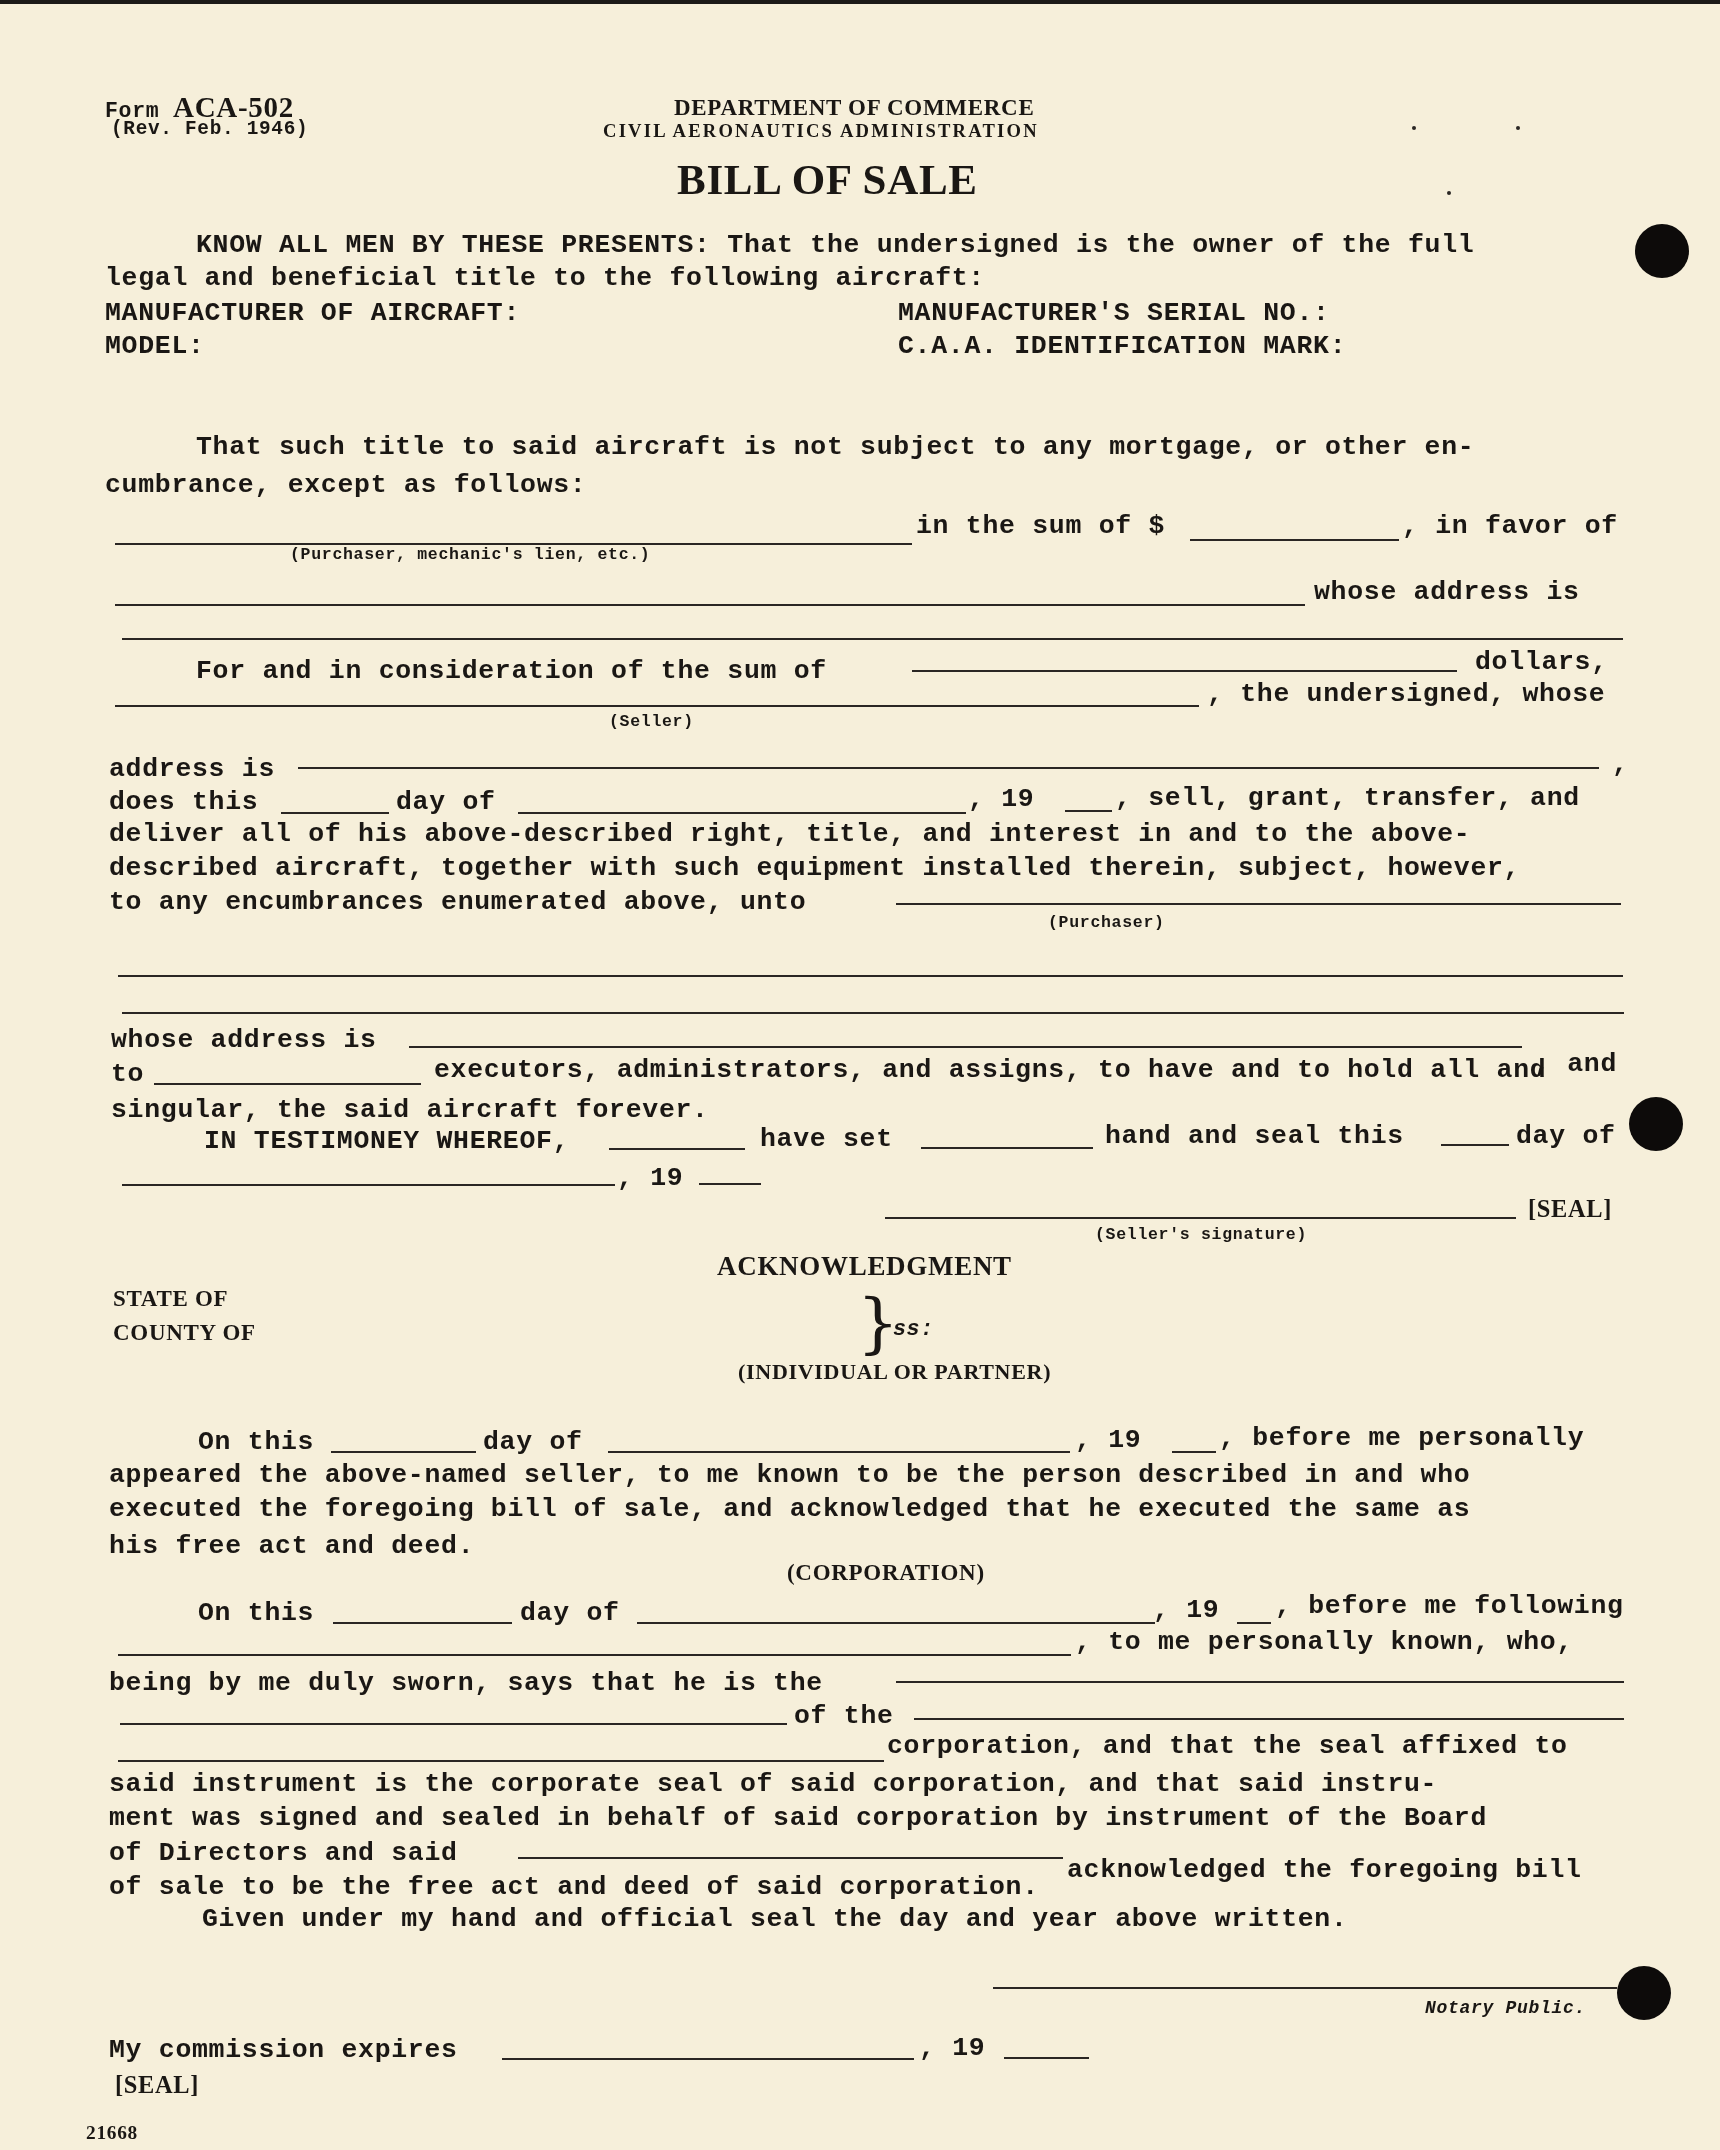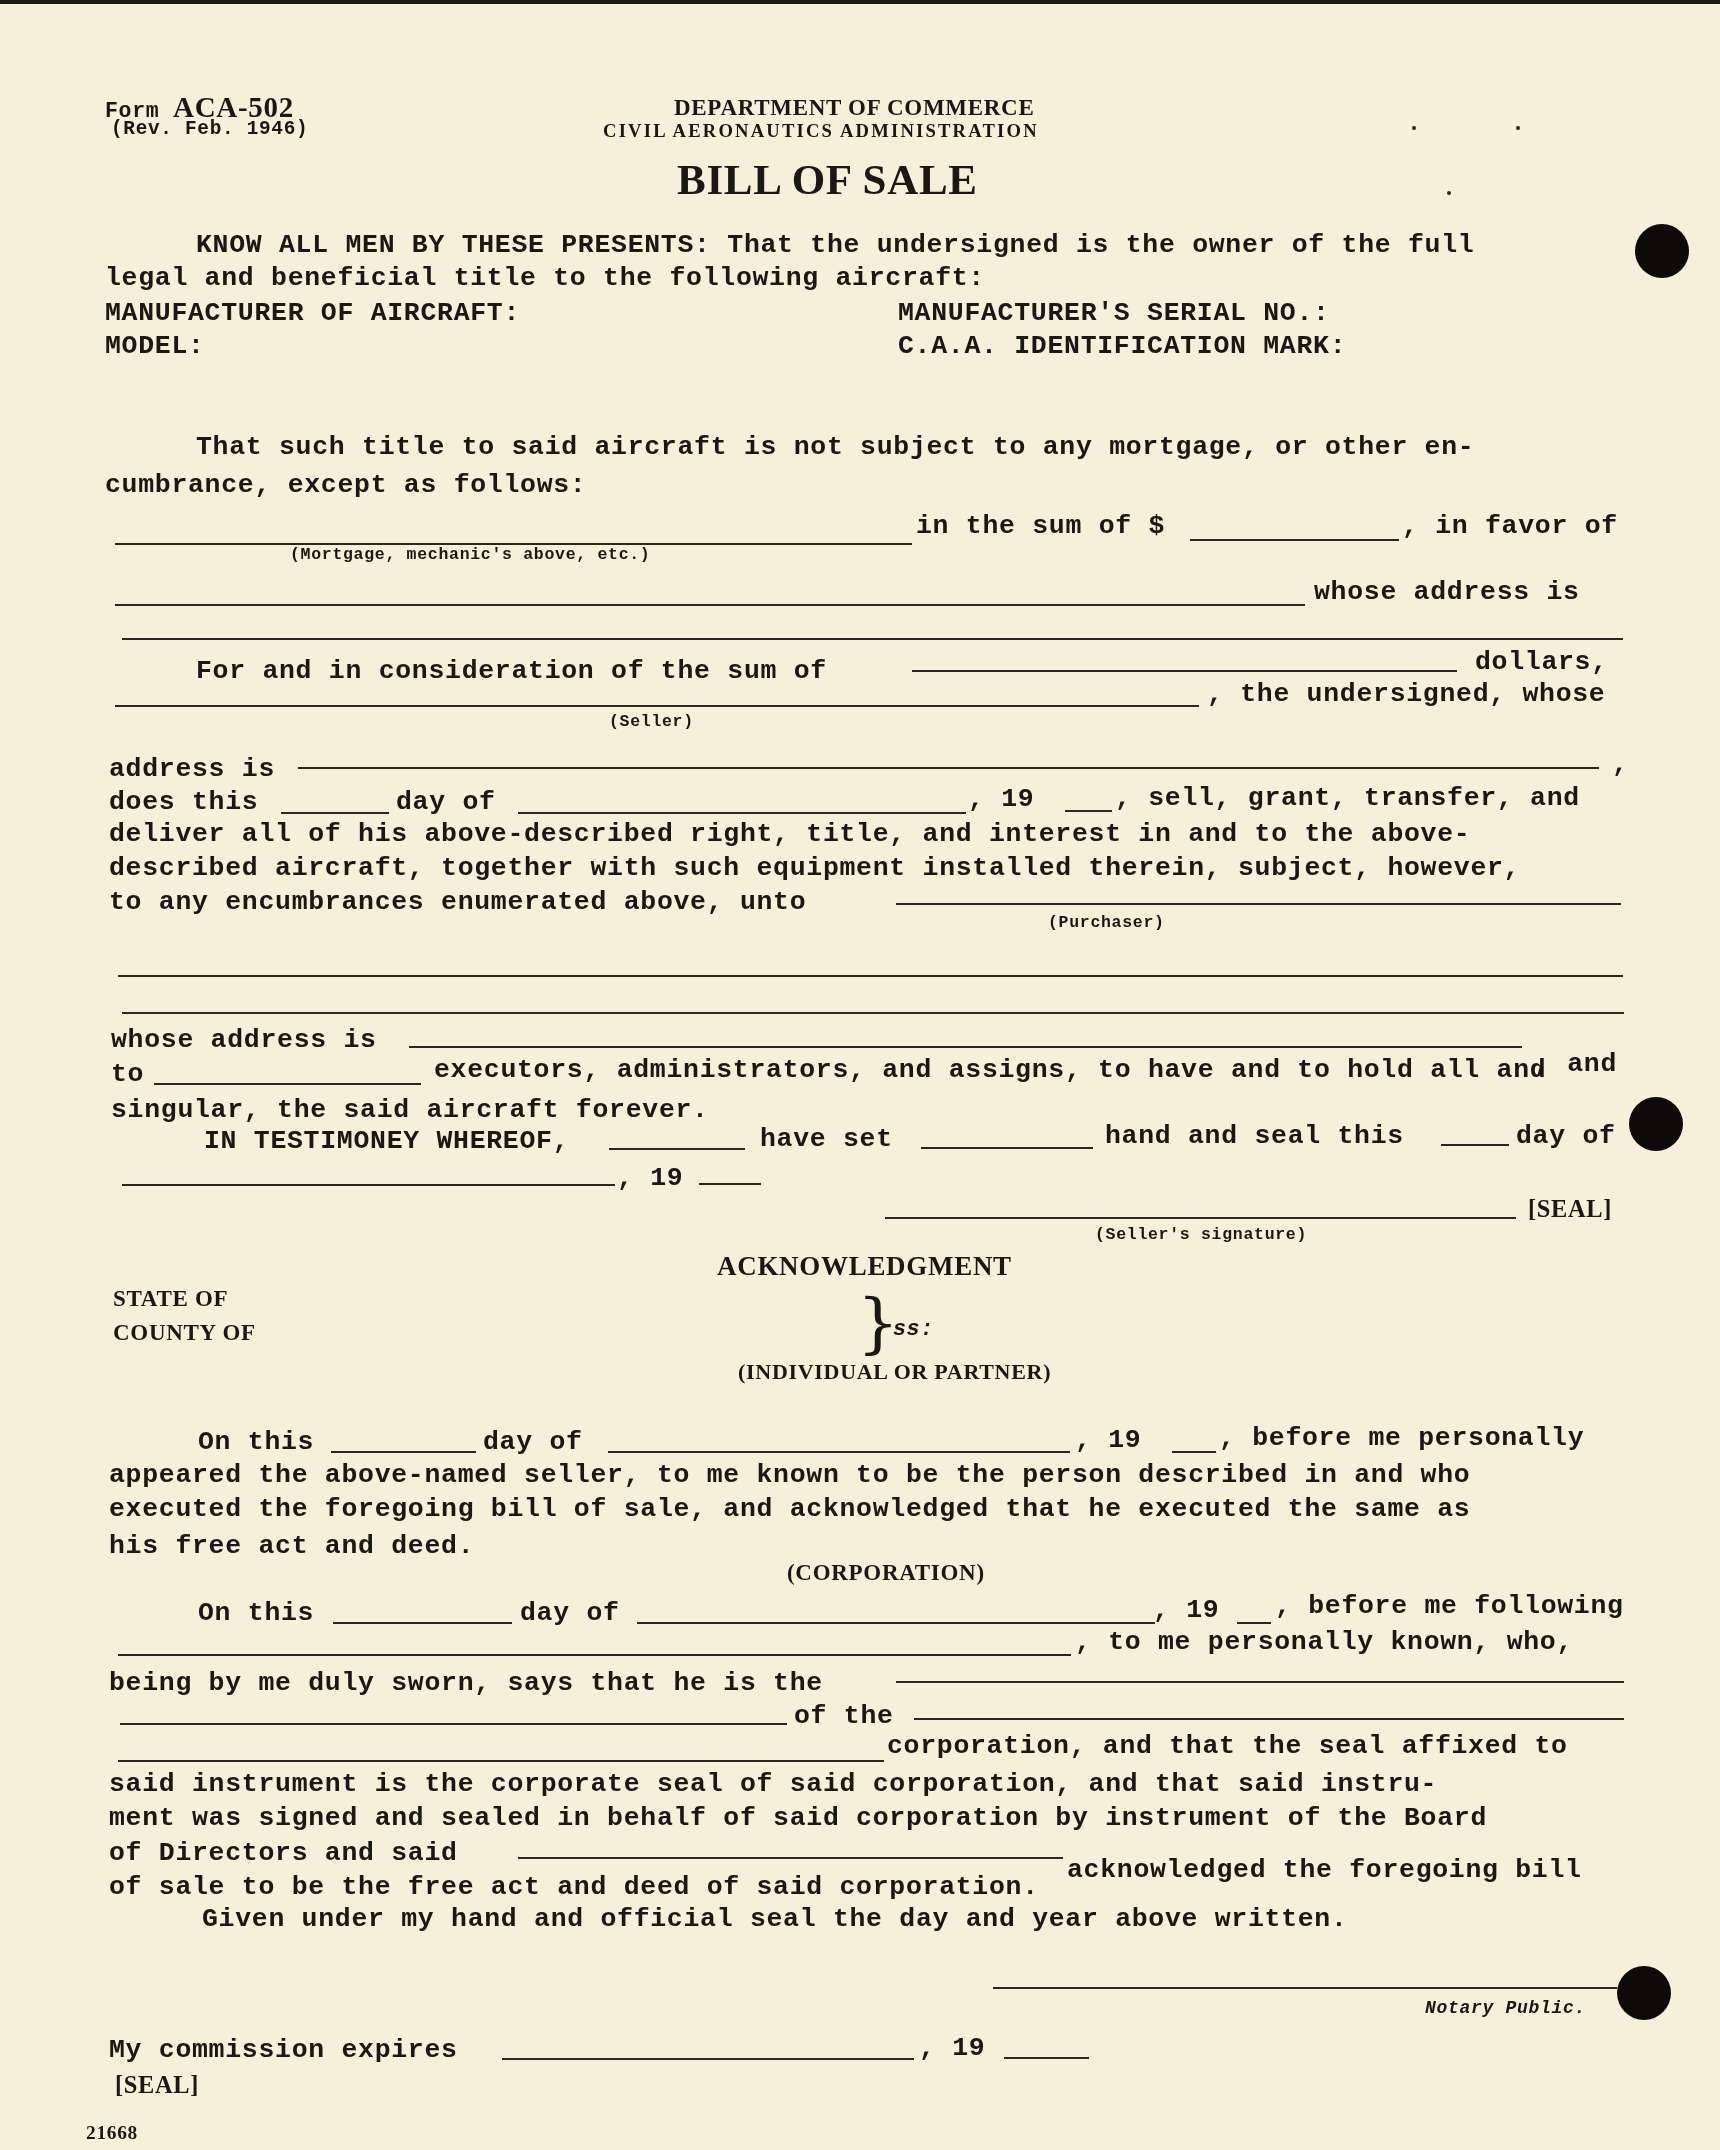--- a/index.html
+++ b/index.html
@@ -44,21 +44,21 @@
 <div class="t" style="left:105px;top:333px;">MODEL:</div>
 <div class="t" style="left:898px;top:333px;">C.A.A. IDENTIFICATION MARK:</div>
 
 <div class="t" style="left:196px;top:434px;">That such title to said aircraft is not subject to any mortgage, or other en-</div>
 <div class="t" style="left:105px;top:472px;">cumbrance, except as follows:</div>
 
 <div class="ln" style="left:115px;top:543px;width:797px;"></div>
 <div class="t" style="left:916px;top:513px;">in the sum of $</div>
 <div class="ln" style="left:1190px;top:539px;width:209px;"></div>
 <div class="t" style="left:1402px;top:513px;">, in favor of</div>
-<div class="t cap" style="left:290px;top:547px;">(Mortgage, mechanic's above, etc.)</div>
+<div class="t cap" style="left:290px;top:547px;">(Purchaser, mechanic's lien, etc.)</div>
 
 <div class="ln" style="left:115px;top:604px;width:1190px;"></div>
 <div class="t" style="left:1314px;top:579px;">whose address  is</div>
 <div class="ln" style="left:122px;top:638px;width:1501px;"></div>
 
 <div class="t" style="left:196px;top:658px;">For and in consideration of the sum of</div>
 <div class="ln" style="left:912px;top:670px;width:545px;"></div>
 <div class="t" style="left:1475px;top:649px;">dollars,</div>
 
 <div class="ln" style="left:115px;top:705px;width:1084px;"></div>

